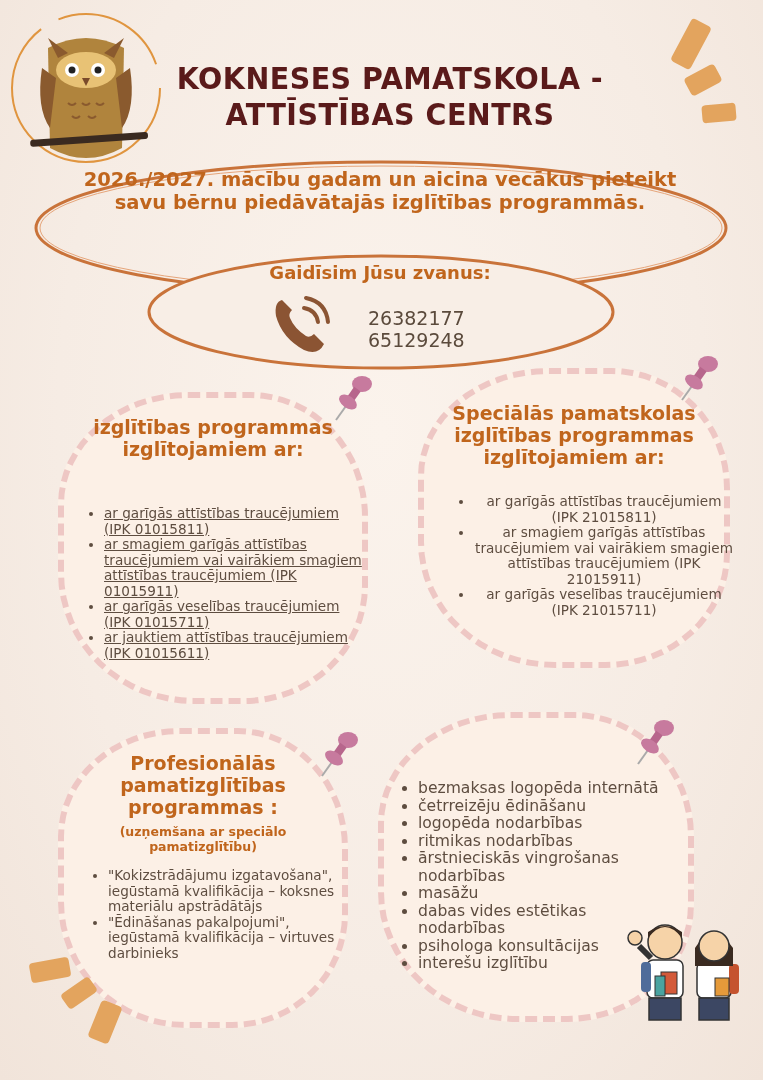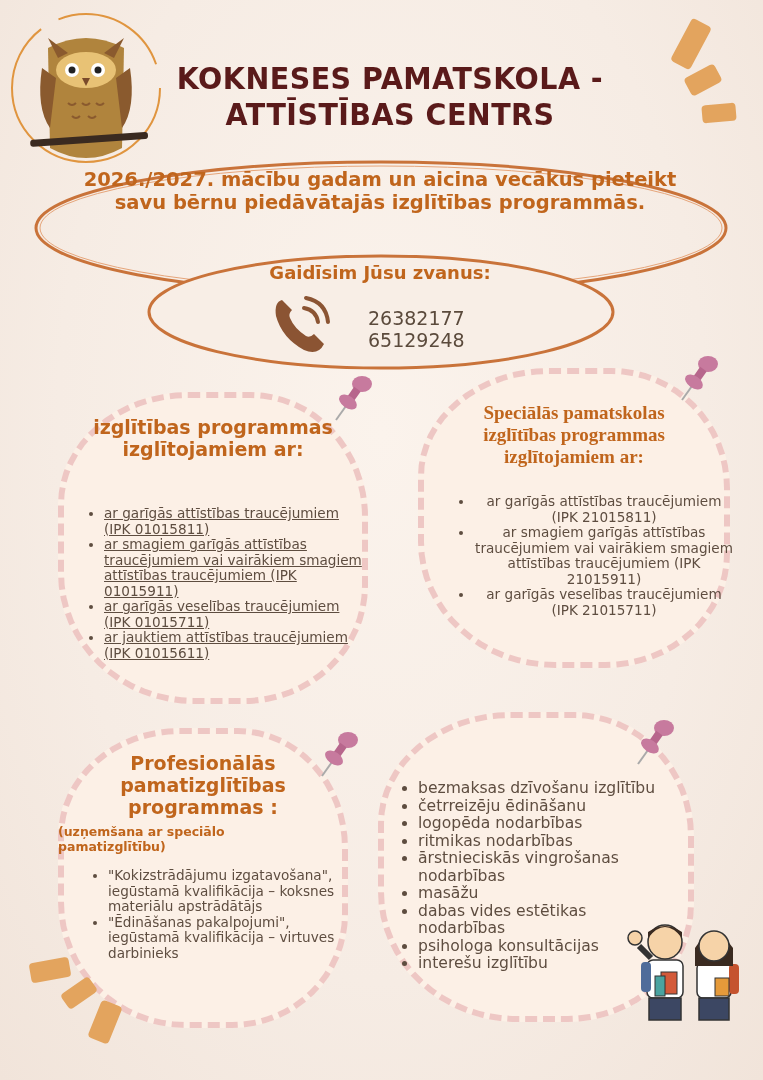--- a/index.html
+++ b/index.html
@@ -19,21 +19,21 @@
     color:#c0651c; font-weight:bold; font-size:19.5px; line-height:23px;
   }
   .wait { left:150px; top:262px; width:460px; text-align:center; color:#c0651c; font-weight:bold; font-size:18px; }
   .phones { left:368px; top:307px; color:#5b4a3c; font-size:19px; line-height:22px; }
   .panel { border-radius:42% 38% 40% 44% / 36% 40% 38% 42%; background:#fcf0e6; }
   .panel-border { position:absolute; inset:0; border-radius:inherit; border:6px dashed #eec7c4; }
   .ptitle { position:absolute; text-align:center; color:#c0651c; font-weight:bold; font-size:19px; line-height:22px; }
   .plist { position:absolute; margin:0; padding-left:20px; color:#5e4d40; font-size:13.6px; line-height:15.5px; }
   .plist li { margin:0; }
   .plist.big { font-size:15.6px; line-height:17.5px; }
-  .sub { position:absolute; color:#c0651c; font-weight:bold; font-size:12.5px; line-height:15px; }
+  .sub { position:absolute; text-align:center; color:#c0651c; font-weight:bold; font-size:12.5px; line-height:15px; }
   .pin { position:absolute; width:44px; height:50px; }
   .ray { position:absolute; background:#e3a45e; border-radius:4px; }
 </style>
 </head>
 <body>
 
 <svg class="abs" style="left:8px;top:8px" width="160" height="160" viewBox="0 0 160 160">
   <circle cx="78" cy="80" r="74" fill="none" stroke="#e0953f" stroke-width="2" stroke-dasharray="300 20 120 30"></circle>
   <path d="M40 40 Q78 20 116 40 L114 140 Q78 160 42 140 Z" fill="#b0843d"></path>
   <path d="M40 30 L60 45 L50 50 Z M116 30 L96 45 L106 50 Z" fill="#8a5a2e"></path>
@@ -90,21 +90,21 @@
   <ul class="plist" style="left:26px;top:114px;width:260px;text-decoration:underline;">
     <li>ar garīgās attīstības traucējumiem (IPK  01015811)</li>
     <li>ar smagiem garīgās attīstības traucējumiem vai vairākiem smagiem attīstības traucējumiem (IPK 01015911)</li>
     <li>ar garīgās veselības traucējumiem (IPK 01015711)</li>
     <li>ar jauktiem attīstības traucējumiem (IPK 01015611)</li>
   </ul>
 </div>
 
 <div class="abs panel" style="left:418px;top:368px;width:312px;height:300px;">
   <div class="panel-border"></div>
-  <div class="ptitle" style="left:0;top:34px;width:312px;font-family:Liberation Serif, serif;">
+  <div class="ptitle" style="left:0;top:34px;width:312px;">
     <div>Speciālās pamatskolas</div>
     <div>izglītības programmas</div>
     <div>izglītojamiem ar:</div>
   </div>
   <ul class="plist" style="left:36px;top:126px;width:260px;text-align:center;">
     <li>ar garīgās attīstības traucējumiem (IPK 21015811)</li>
     <li>ar smagiem garīgās attīstības traucējumiem vai vairākiem smagiem attīstības traucējumiem (IPK 21015911)</li>
     <li>ar garīgās veselības traucējumiem (IPK 21015711)</li>
   </ul>
 </div>
@@ -122,21 +122,21 @@
   </div>
   <ul class="plist" style="left:30px;top:140px;width:230px;">
     <li>"Kokizstrādājumu izgatavošana", iegūstamā kvalifikācija – koksnes materiālu apstrādātājs</li>
     <li>"Ēdināšanas pakalpojumi", iegūstamā kvalifikācija – virtuves darbinieks</li>
   </ul>
 </div>
 
 <div class="abs panel" style="left:378px;top:712px;width:316px;height:310px;">
   <div class="panel-border"></div>
   <ul class="plist big" style="left:20px;top:68px;width:260px;">
-    <li>bezmaksas dzīvošanu izglītību</li>
+    <li>bezmaksas logopēda internātā</li>
     <li>četrreizēju ēdināšanu</li>
     <li>logopēda nodarbības</li>
     <li>ritmikas nodarbības</li>
     <li>ārstnieciskās vingrošanas nodarbības</li>
     <li>masāžu</li>
     <li>dabas vides estētikas nodarbības</li>
     <li>psihologa konsultācijas</li>
     <li>interešu izglītību</li>
   </ul>
 </div>

